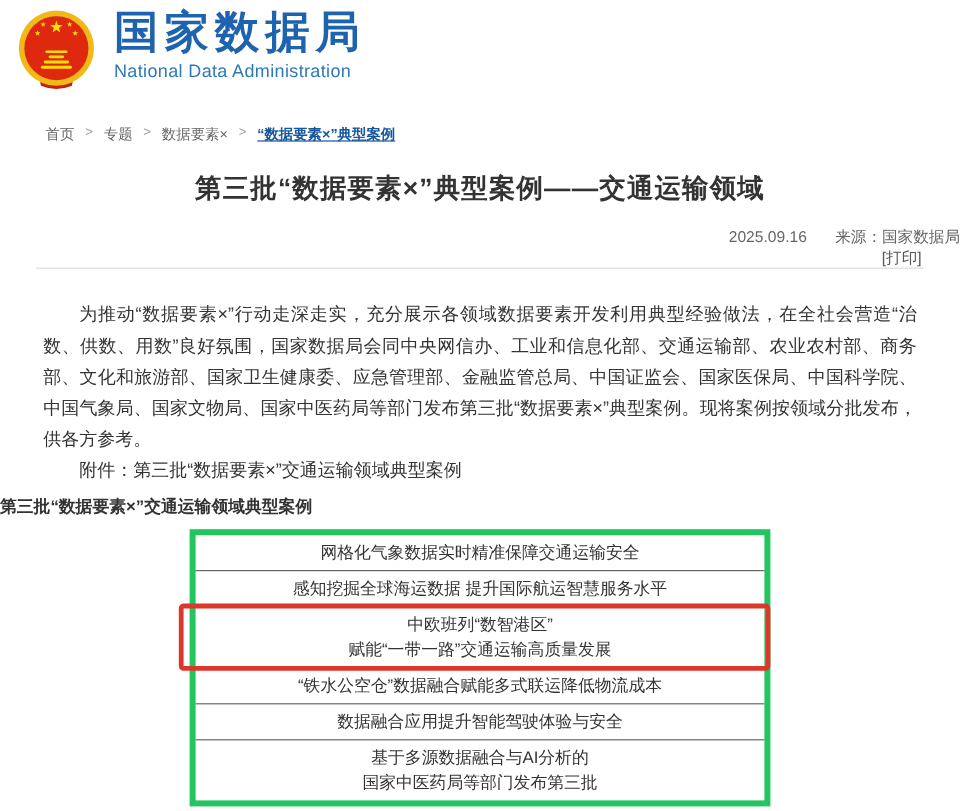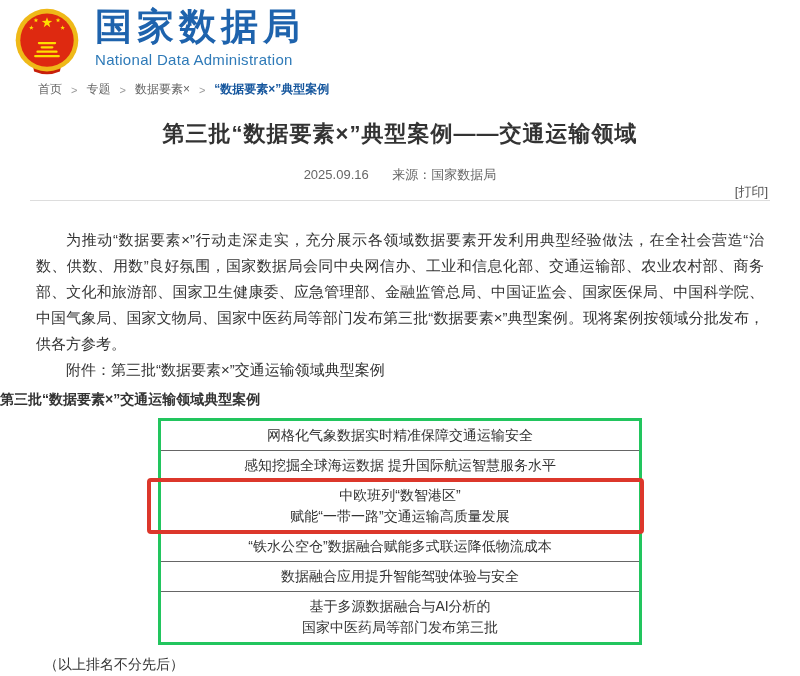--- a/index.html
+++ b/index.html
@@ -7,43 +7,43 @@
     font-family:"Liberation Sans","DejaVu Sans",sans-serif; }
 
   
   .site-header { display:flex; align-items:flex-start; padding:6px 0 0 12px; }
   .emblem { width:70px; height:72px; flex:0 0 auto; }
   .brand { margin-left:13px; padding-top:1px; }
   .brand-cn { font-size:37px; font-weight:700; color:#1e63ad; letter-spacing:5px; line-height:1.1; }
   .brand-en { font-size:15px; color:#2e7ab8; margin-top:3px; letter-spacing:0.3px; }
 
   
-  .breadcrumb { margin:3px 0 0 38px; font-size:12px; color:#666;
-    display:flex; gap:9px; align-items:center; }
+  .breadcrumb { margin:26px 0 0 38px; font-size:12px; color:#666;
+    display:flex; gap:9px; }
   .breadcrumb .crumb { color:#666; cursor:pointer; }
   .breadcrumb .sep { color:#999; font-size:11px; }
-  .breadcrumb .current { color:#15569d; font-weight:700; }
+  .breadcrumb .current { color:#15569d; font-weight:700; text-decoration:underline; }
 
   
   .article-title { text-align:center; font-size:22px; font-weight:700; color:#333;
     margin-top:21px; letter-spacing:1px; }
   .meta-row { position:relative; margin-top:17px; height:16px; }
-  .meta-center { text-align:center; font-size:13px; color:#666; }
+  .meta-center { text-align:right; font-size:13px; color:#666; }
   .meta-date { margin-right:20px; }
   .print-btn { position:absolute; right:32px; top:17px; font-size:13px; color:#555; cursor:pointer; }
   .divider { border-top:1px solid #ddd; margin:18px 30px 0 30px; }
 
   
   .article-body { margin:26px 36px 0 36px; font-size:15px; line-height:26px;
     color:#333; text-align:justify; }
   .article-body p { text-indent:2em; }
 
   
   .table-title { text-align:left; font-weight:700; font-size:14px; color:#333; margin-top:8px; }
-  .case-table { width:484px; margin:9px auto 0; border:3px solid #22c55e; }
+  .case-table { width:484px; margin:9px auto 0; border:5px solid #22c55e; }
   .case-row { position:relative; border-top:1px solid #666; text-align:center;
     font-size:14px; color:#333; padding:4px 0; line-height:21px; }
   .case-row:first-child { border-top:none; }
   .red-annotation { position:absolute; top:-3px; bottom:-3px; left:-14px; right:-5px;
     border:4px solid #dc372b; border-radius:4px; pointer-events:none; z-index:2; }
 
   .note { margin:11px 0 0 44px; font-size:14px; color:#333; }
 </style>
 </head>
 <body>

